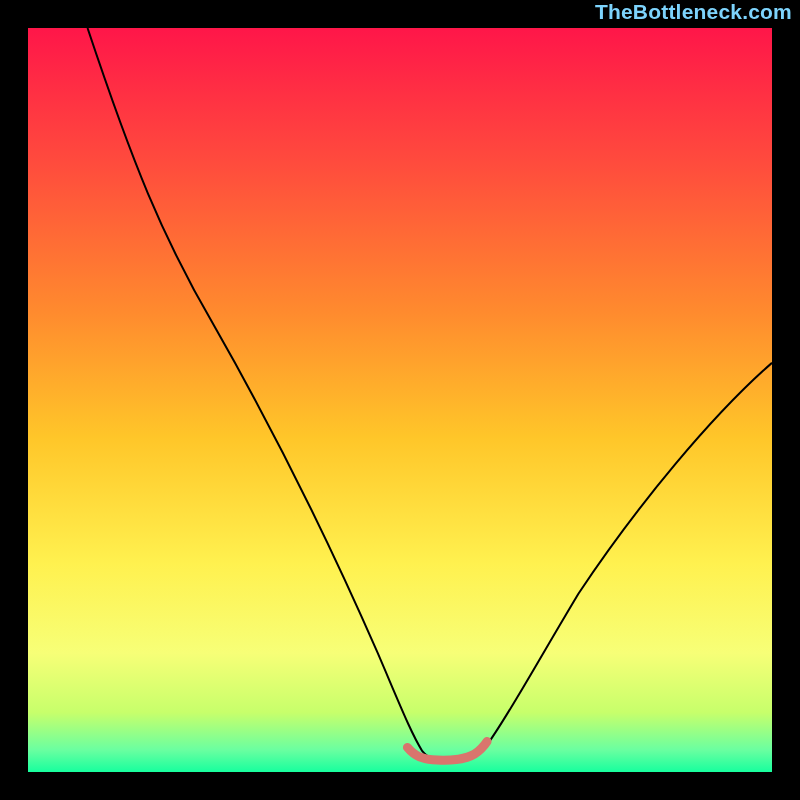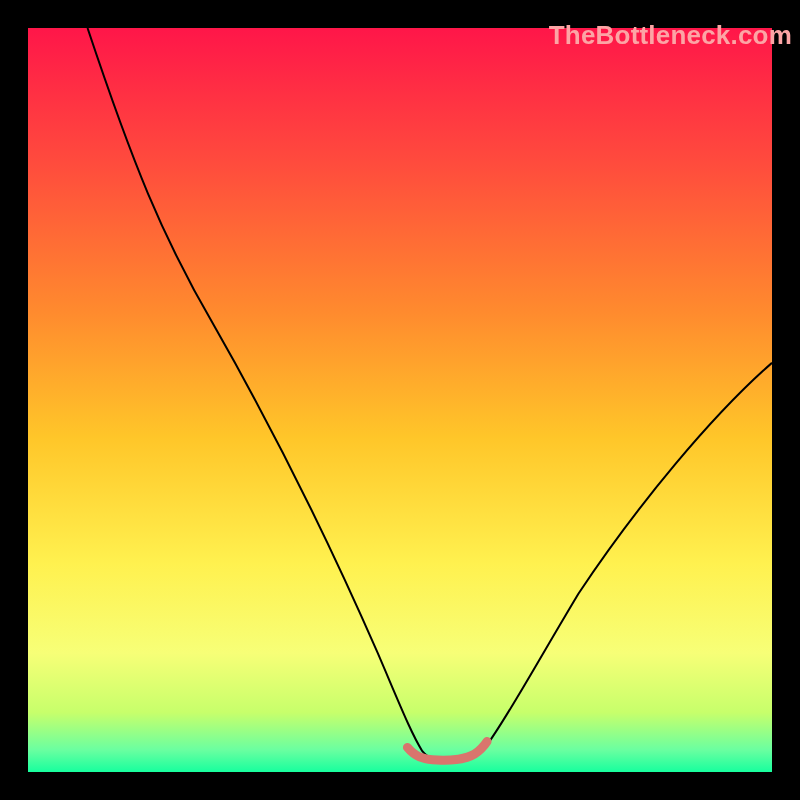--- a/index.html
+++ b/index.html
@@ -25,24 +25,24 @@
     width: 744px;
     height: 744px;
     overflow: hidden;
   }
   .grad {
     position: absolute;
     inset: 0;
   }
   .watermark {
     position: absolute;
-    top: 20px;
+    top: 0;
     right: 8px;
-    color: #fca5a5;
-    font-size: 26px;
+    color: #7dd3fc;
+    font-size: 21px;
     font-weight: 600;
     letter-spacing: 0.2px;
     user-select: none;
   }
   svg {
     display: block;
   }
 </style>
 </head>
 <body>

